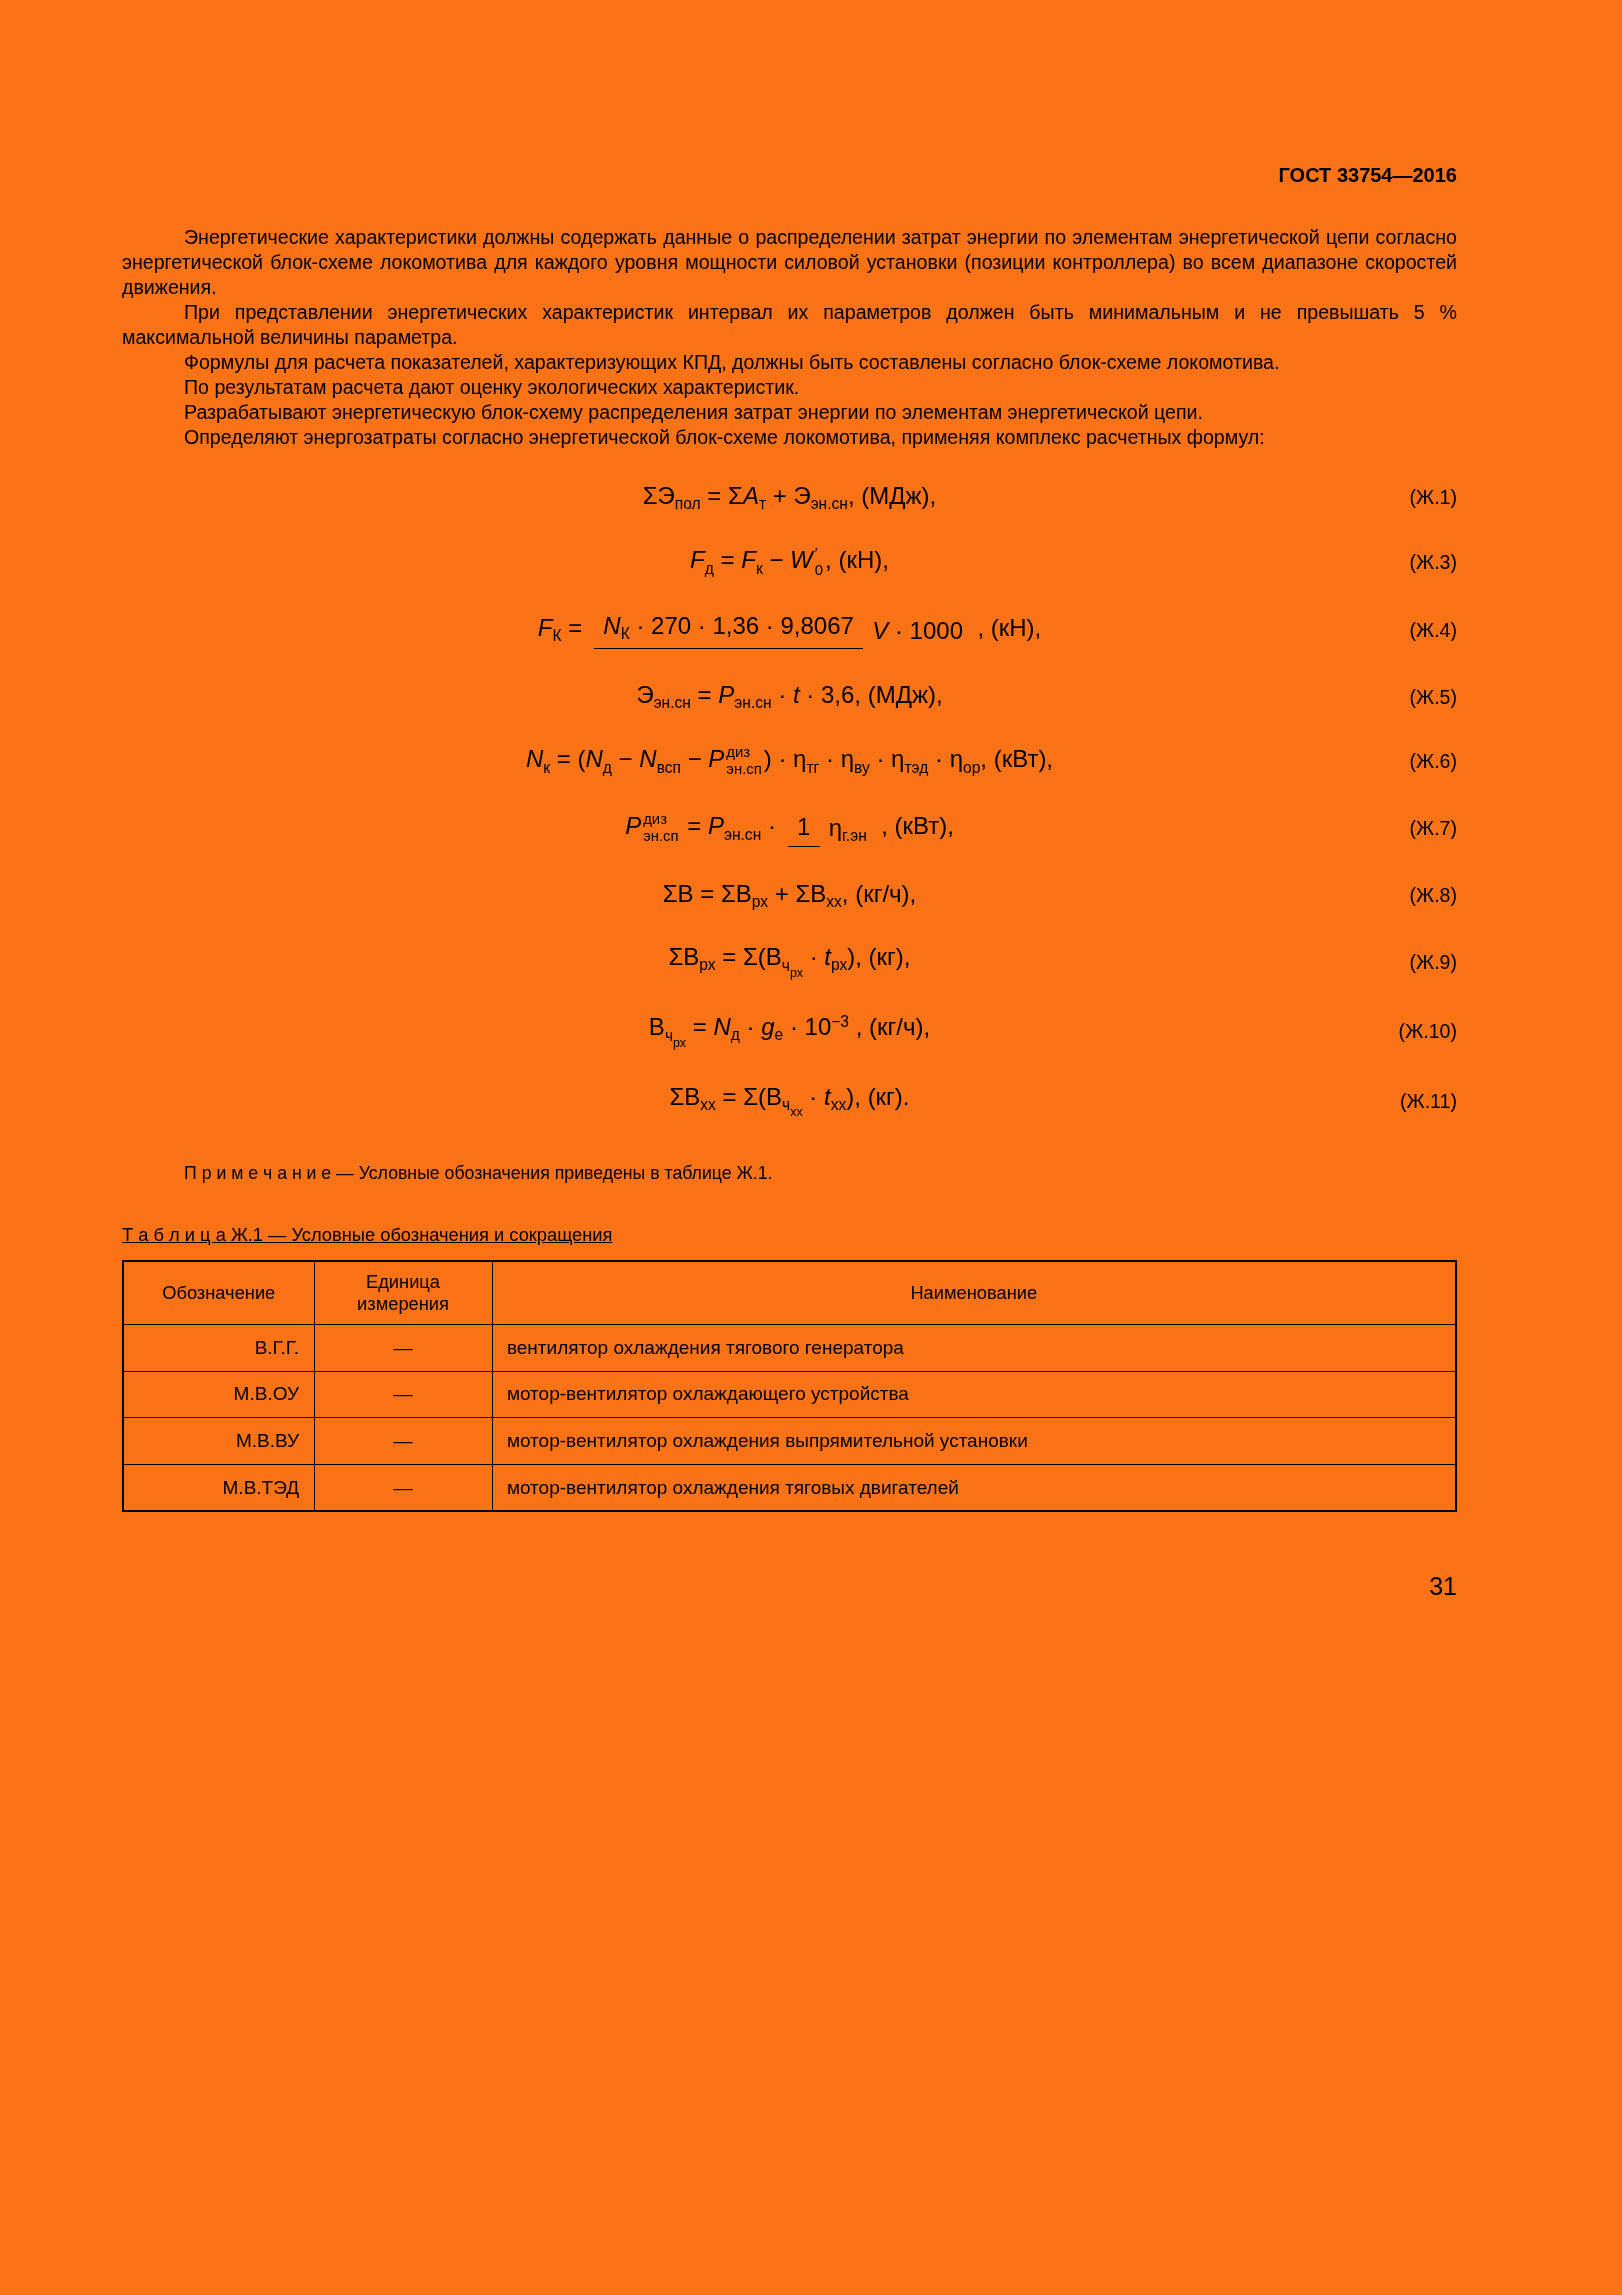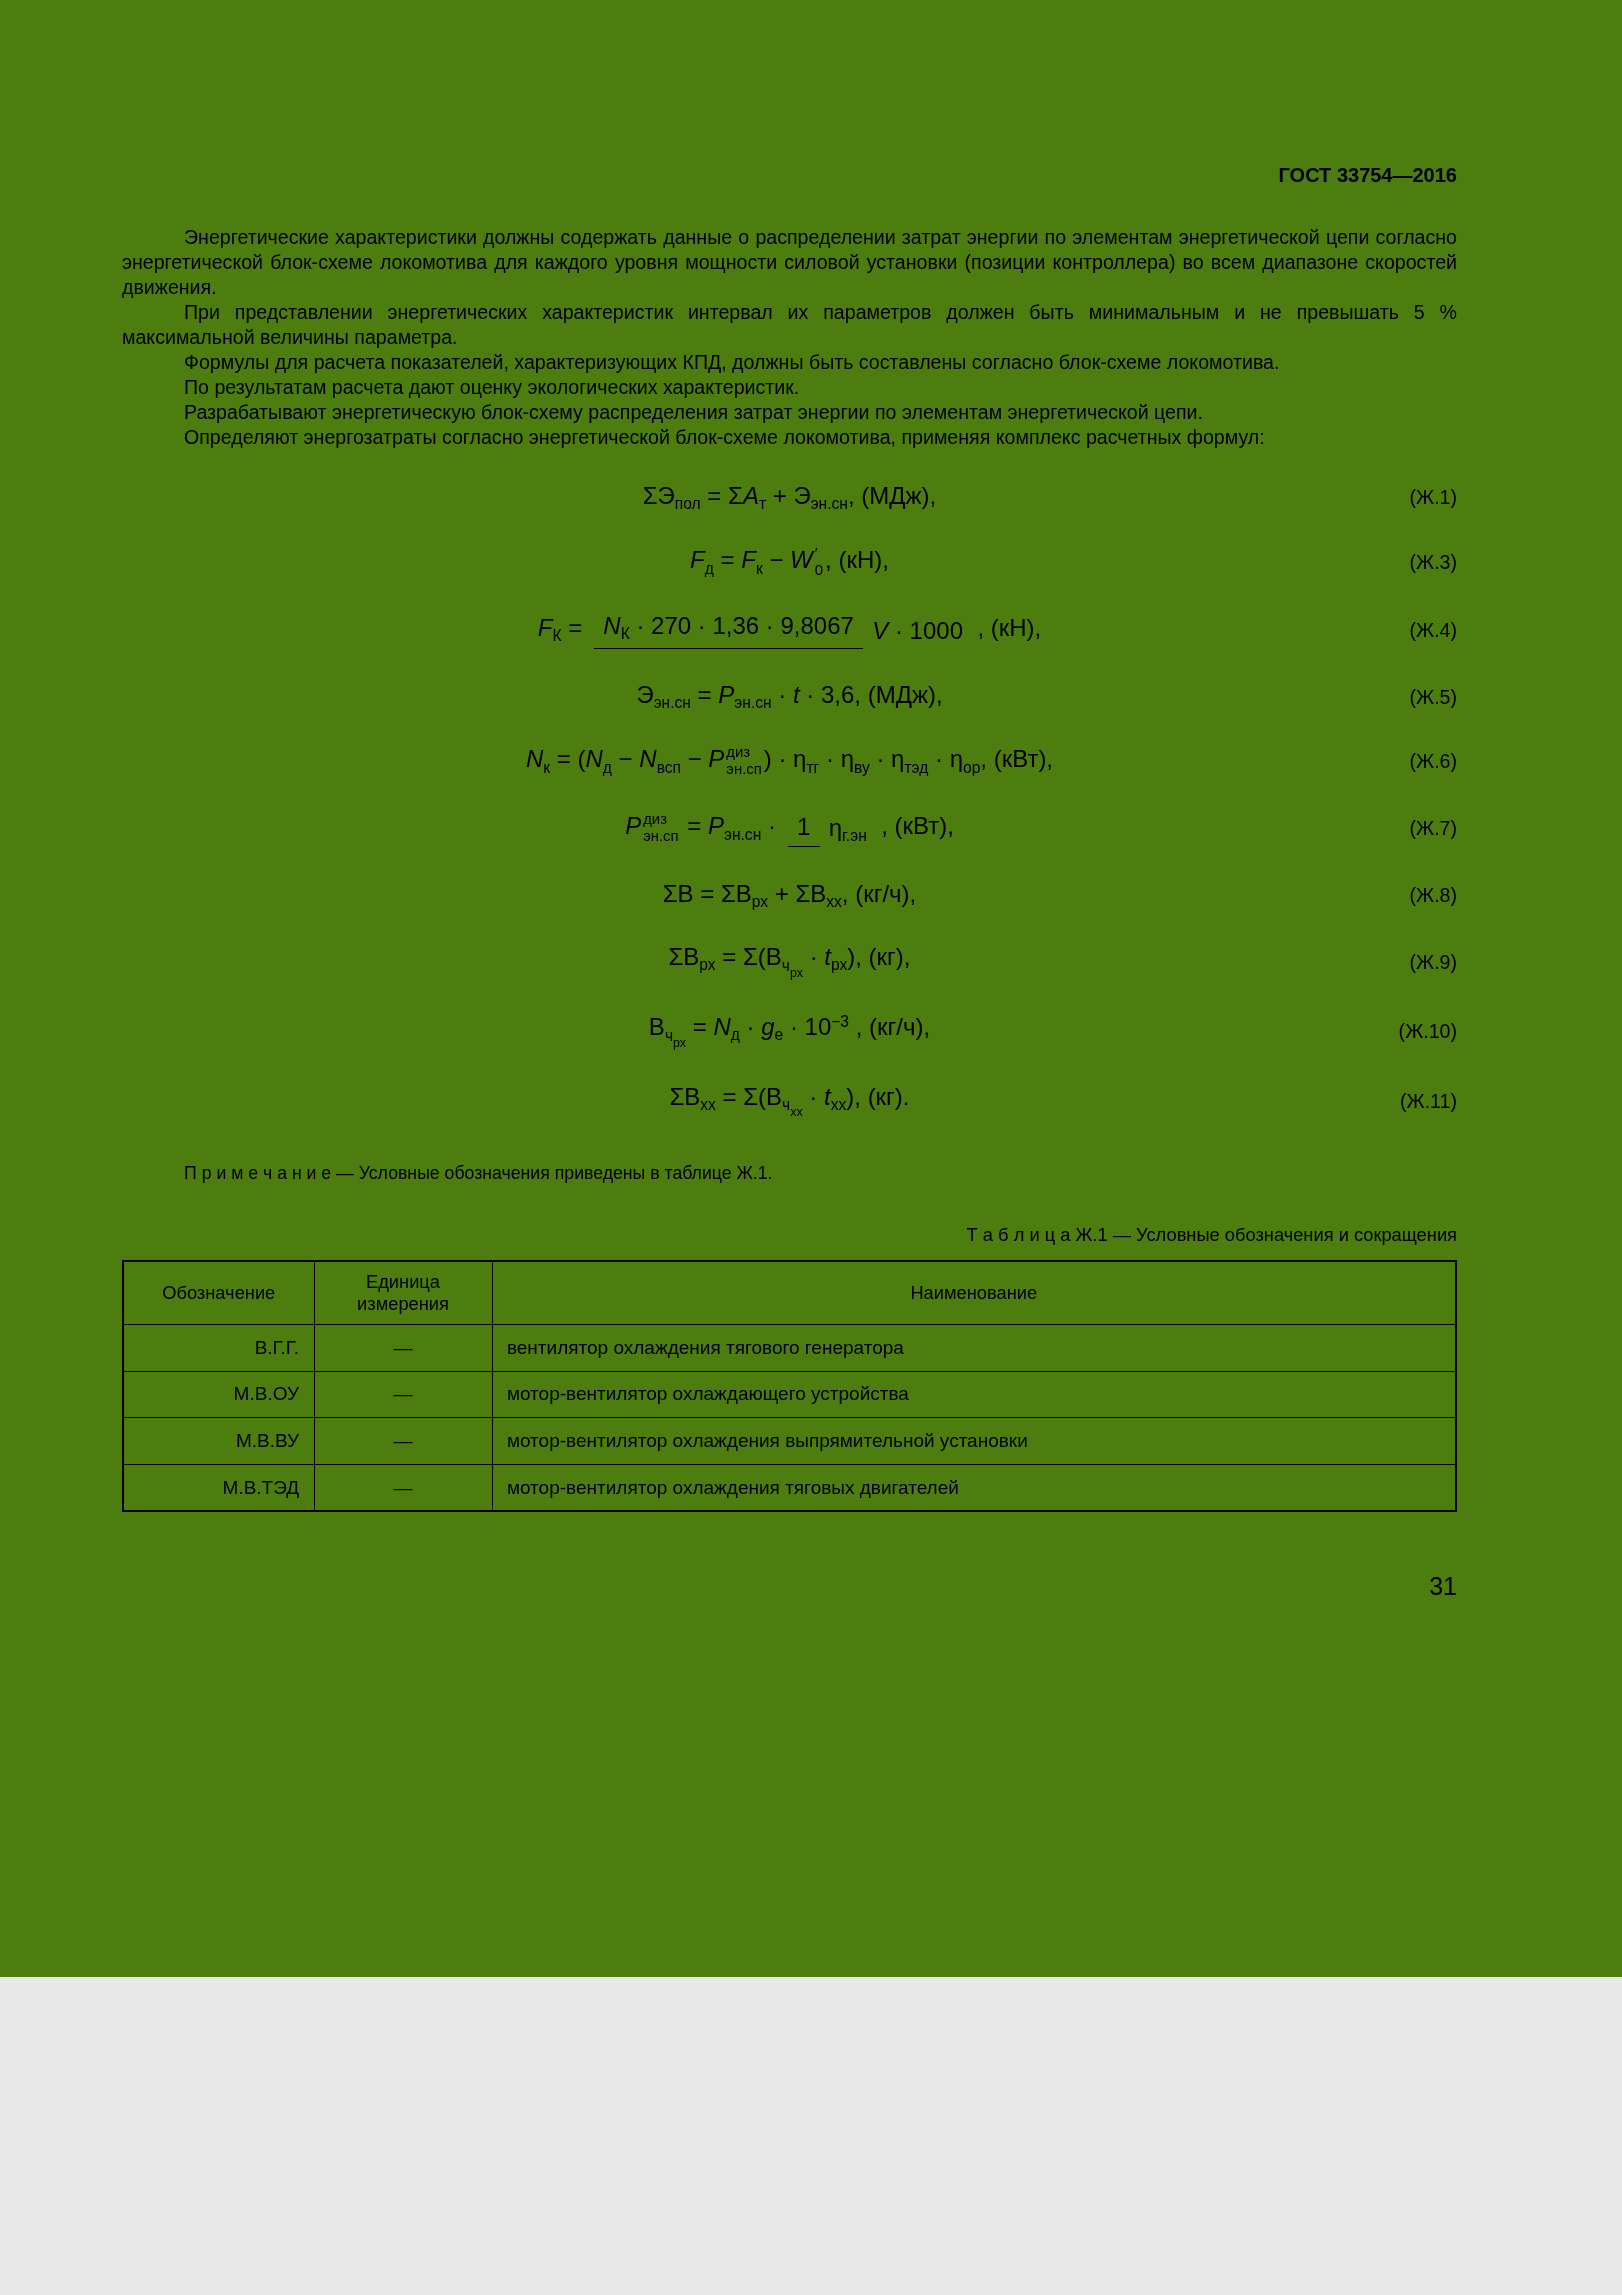--- a/index.html
+++ b/index.html
@@ -1,17 +1,17 @@
 <!DOCTYPE html>
 <html lang="ru" style="font-size:10.5px"><head>
 <meta charset="utf-8">
 <style>
   html,body{margin:0;padding:0;background:#e8e8e8;}
   .page{
-    width:1623px;height:1977px;background:#4d7c0f;position:relative;
+    width:1623px;height:2295px;background:#f97316;position:relative;
     font-family:"Liberation Sans",sans-serif;color:#000;overflow:hidden;
   }
   .content{position:absolute;left:122px;top:164px;width:1335px;}
   .doc-header{
     text-align:right;font-weight:bold;font-size:20px;margin:0 0 38px 0;
   }
   .para{
     margin:0;font-size:19.6px;line-height:25px;text-align:justify;text-indent:62px;
   }
   .section-heading{
@@ -38,21 +38,21 @@
     vertical-align:middle;font-size:0.62em;line-height:1.15;margin:0 2px;
   }
   .fnum{
     position:absolute;right:0;top:50%;transform:translateY(-50%);
     font-size:19.6px;font-style:normal;
   }
   .note{
     margin:42px 0 0 0;font-size:17.7px;line-height:23.6px;text-indent:62px;text-align:justify;
   }
   .table-caption{
-    margin:37px 0 13px 0;font-size:18.3px;line-height:23.6px;text-align:right;
+    margin:37px 0 13px 0;font-size:18.3px;line-height:23.6px;text-align:left;text-decoration:underline;
   }
   table.symbols{
     border-collapse:collapse;width:100%;border:2px solid #000;table-layout:fixed;
   }
   table.symbols th, table.symbols td{
     border:1.3px solid #000;vertical-align:middle;
   }
   table.symbols th{
     font-weight:normal;font-size:18.3px;text-align:center;padding:9.2px 19.6px;line-height:22px;
   }

